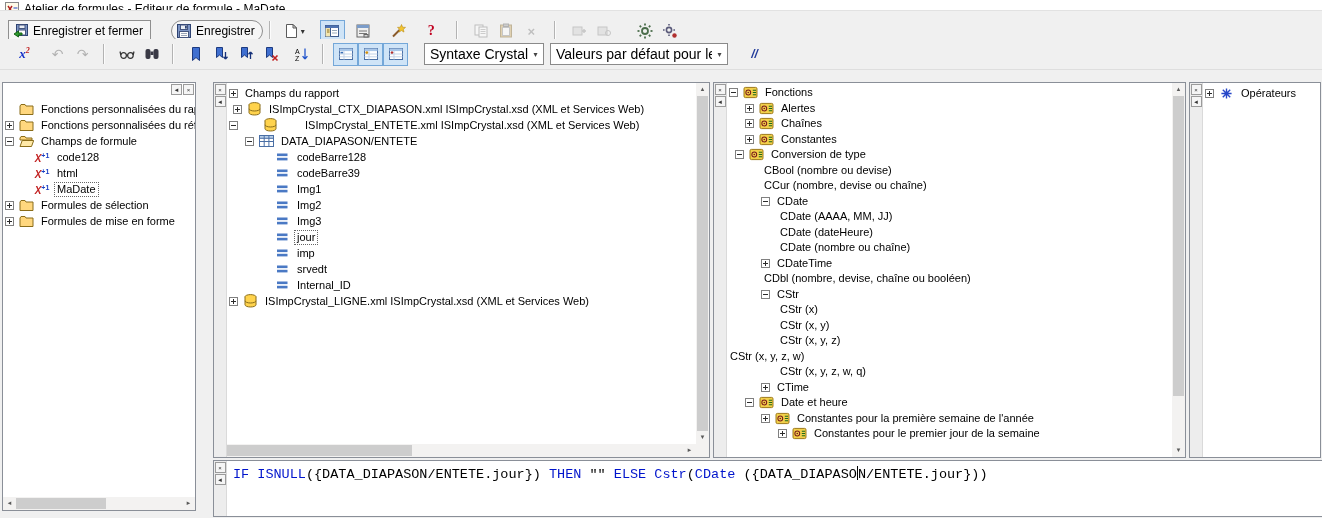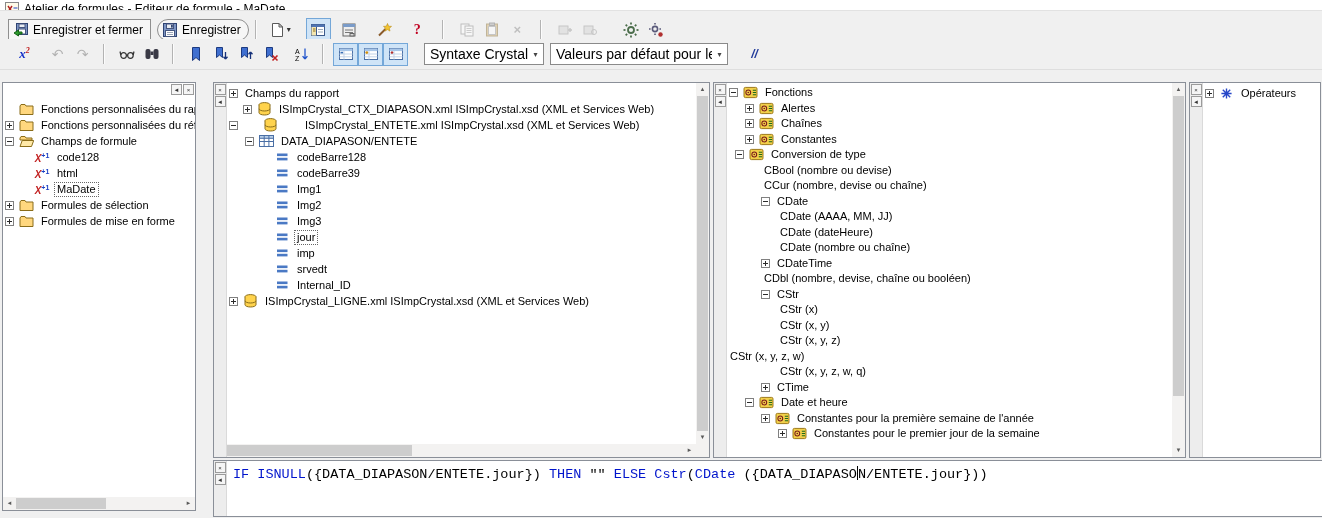--- a/index.html
+++ b/index.html
@@ -2,21 +2,21 @@
 <html><head>
 <meta charset="utf-8">
 <style>
   *{box-sizing:border-box;margin:0;padding:0}
   body{margin:0;background:#f0f0f0}
   .window{position:relative;width:1322px;height:518px;background:var(--bg,#f0f0f0);
     font-family:"Liberation Sans","DejaVu Sans",sans-serif;font-size:12px;overflow:hidden;color:#000}
   .titlebar{position:absolute;left:0;top:0;width:100%;height:18px;background:#fff;
     display:flex;align-items:center;gap:5px;padding-left:5px;font-size:12px}
   .toolbar{position:absolute;left:0;width:100%;display:flex;align-items:center;padding-left:8px;background:var(--bg,#f0f0f0)}
-  #toolbar1{top:10px;height:42px;border-top:1px solid #e2e2e2;border-bottom:4px solid #4d7c0f}
+  #toolbar1{top:10px;height:42px;border-top:1px solid #e2e2e2;border-bottom:1px solid #4d7c0f}
   #toolbar2{top:39px;height:31px;border-bottom:1px solid #dedede}
   .tbtn{display:inline-flex;align-items:center;justify-content:center;height:23px;min-width:25px;
     background:transparent;border:1px solid transparent;padding:0 2px;font-family:inherit;font-size:12px;cursor:default}
   .tbtn.labelled{border:1px solid #8f8f8f;background:#f6f6f6;height:22px;padding:0 7px 0 4px;gap:4px}
   .tbtn.pressed{background:var(--pressed-bg,#cfe4f7);border-color:var(--pressed-border,#74a7d8)}
   .tbtn.disabled{opacity:.4}
   .tbtn .ic{display:inline-flex;width:16px;height:16px;align-items:center;justify-content:center}
   .tbtn .dd{font-size:8px;color:#333;margin-left:2px}
   .tsep{width:2px;height:20px;border-left:1px solid #b3b3b3;border-right:1px solid #fcfcfc;margin:0 3px}
   .combo{display:inline-flex;align-items:center;height:22px;background:#fff;border:1px solid #8a8a8a;padding-left:5px}
@@ -77,21 +77,21 @@
         <span class="ic">
           <svg width="16" height="16" viewBox="0 0 16 16">
             <rect x="3.5" y="1.5" width="11" height="11" fill="#7d95c4" stroke="#2e4372"></rect>
             <rect x="6" y="2" width="6" height="3.5" fill="#e9edf3" stroke="#44557e"></rect>
             <rect x="5.5" y="7" width="7" height="5" fill="#fdfdfd" stroke="#44557e"></rect>
             <path d="M1 11 l4.5 -3 v2 h3.5 v2 h-3.5 v2 z" fill="#2d9a2d" stroke="#176417"></path>
           </svg>
         </span>
         <span class="tlbl">Enregistrer et fermer</span>
       </button>
-      <button class="tbtn labelled" style="margin-left: 6px; border-radius: 11px;">
+      <button class="tbtn labelled" style="margin-left: 20px; border-radius: 11px;">
         <span class="ic">
           <svg width="16" height="16" viewBox="0 0 16 16">
             <rect x="1.5" y="1.5" width="13" height="13" fill="#7d95c4" stroke="#2e4372"></rect>
             <rect x="4.5" y="2" width="7" height="4.5" fill="#e9edf3" stroke="#44557e"></rect>
             <rect x="9" y="2.8" width="1.8" height="2.8" fill="#2e4372"></rect>
             <rect x="3.5" y="8.5" width="9" height="6" fill="#fdfdfd" stroke="#44557e"></rect>
             <line x1="5" y1="10.5" x2="11" y2="10.5" stroke="#9aa5b8"></line>
             <line x1="5" y1="12.5" x2="11" y2="12.5" stroke="#9aa5b8"></line>
           </svg>
         </span>
@@ -428,21 +428,21 @@
       <span class="sarrow right">►</span>
     </div>
   </div>
 
   <div class="pane" id="pane-fields" style="left:213px;top:82px;width:497px;height:376px">
     <div class="tree" id="fields-tree" style="left:13px;top:0;right:13px;bottom:13px">
         <div class="trow" style="padding-left: 2px;">
           <span class="exp plus"></span>
           <span class="tlabel">Champs du rapport</span>
         </div>
-        <div class="trow" style="padding-left: 16px;">
+        <div class="trow" style="padding-left: 6px;">
           <span class="exp plus"></span>
           <span class="ticon">
             <svg width="13" height="14" viewBox="0 0 13 14">
               <ellipse cx="6.5" cy="2.8" rx="5.5" ry="2.2" fill="#ffd34d" stroke="#8a6d1a"></ellipse>
               <path d="M1 2.8 v8 c0 1.2 2.5 2.2 5.5 2.2 s5.5 -1 5.5 -2.2 v-8" fill="#ffd34d" stroke="#8a6d1a"></path>
               <path d="M1 6.8 c0 1.2 2.5 2.2 5.5 2.2 s5.5 -1 5.5 -2.2" fill="none" stroke="#8a6d1a"></path>
             </svg>
           </span>
           <span class="tlabel">ISImpCrystal_CTX_DIAPASON.xml ISImpCrystal.xsd (XML et Services Web)</span>
         </div>

